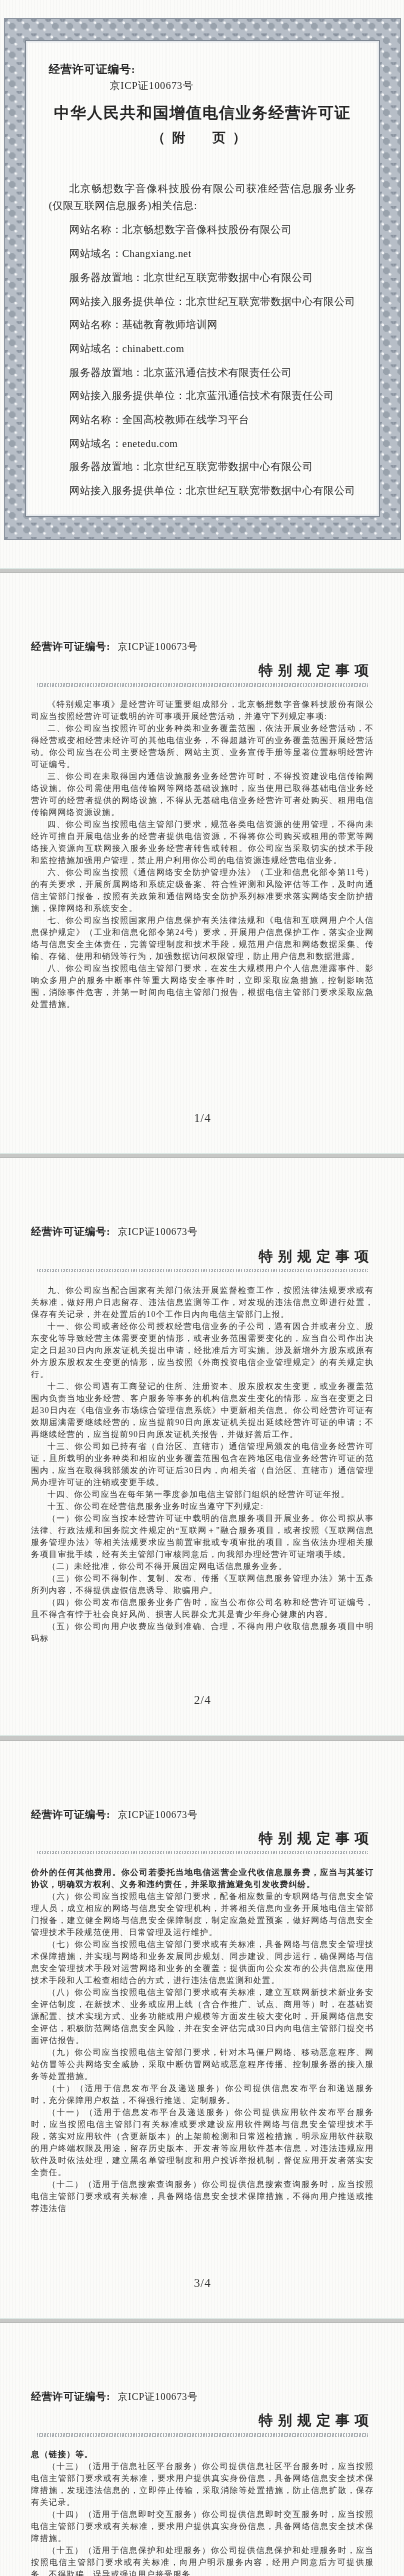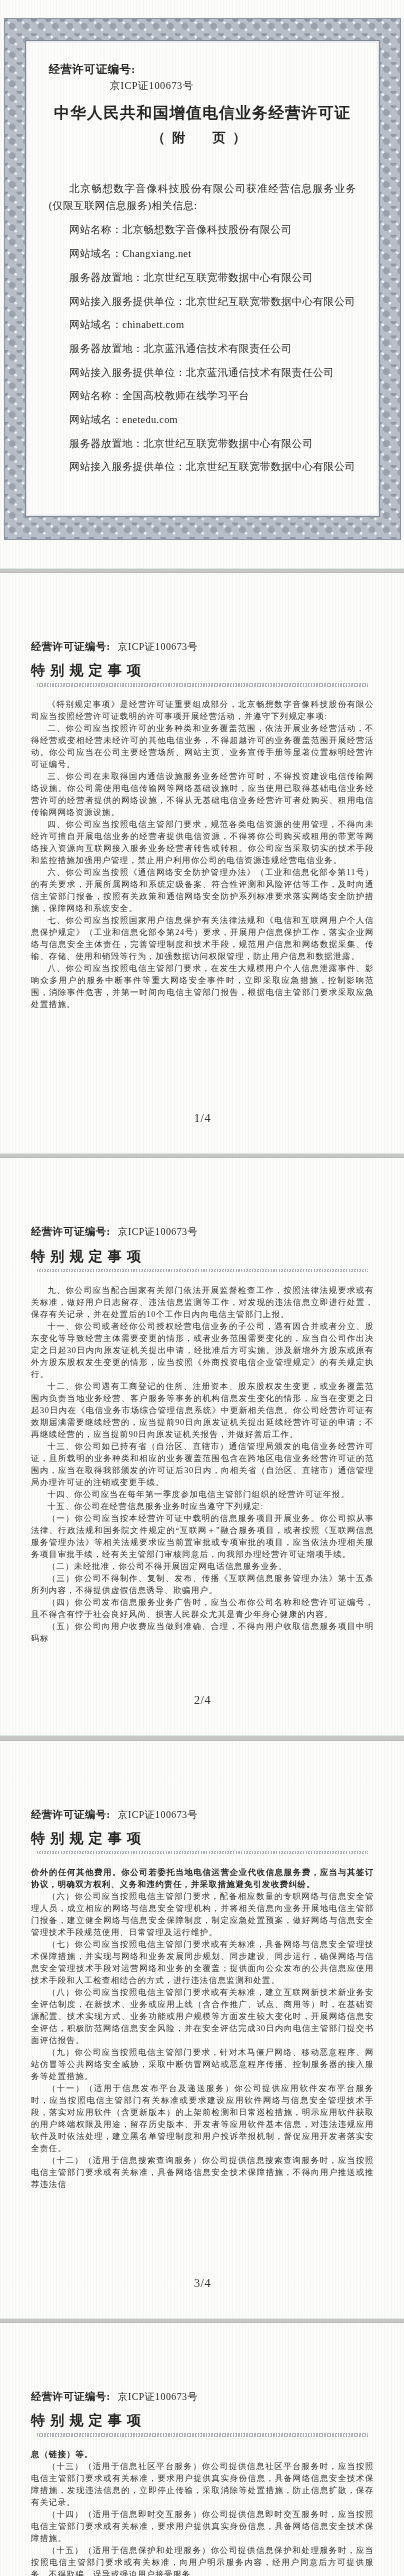--- a/index.html
+++ b/index.html
@@ -64,21 +64,21 @@
   .cert-line{
     font-size:10.3px;line-height:15.5px;margin:0 0 8.2px;
     text-indent:2em;text-align:left;letter-spacing:0.3px;
   }
   
   .page-prov{padding:67px 31px 4px;}
   .prov-header{white-space:nowrap;}
   .prov-header .lic-label{font-size:10.3px;font-weight:bold;letter-spacing:0.5px;}
   .prov-header .lic-no{font-size:9.8px;margin-left:5.2px;letter-spacing:0.5px;}
   .prov-title{
-    font-size:14px;font-weight:bold;text-align:left;
+    font-size:14px;font-weight:bold;text-align:right;
     letter-spacing:5.2px;margin:8.2px 0 3.1px;
   }
   .wavy{
     width:331px;height:3.6px;margin:0 auto 12.4px;
     background:
       repeating-linear-gradient(105deg, #9aa0a5 0 1px, transparent 1px 2.6px),
       repeating-linear-gradient(75deg, #b6bbbf 0 1px, transparent 1px 2.6px);
     opacity:.85;
   }
   .prov-body{}
@@ -109,20 +109,21 @@
         <h2 class="cert-subtitle">（附　页）</h2>
         <p class="cert-intro">北京畅想数字音像科技股份有限公司获准经营信息服务业务(仅限互联网信息服务)相关信息:</p>
         <div class="cert-entries">
             <div>
               <p class="cert-line"><span>网站名称：</span><span>北京畅想数字音像科技股份有限公司</span></p>
               <p class="cert-line"><span>网站域名：</span><span>Changxiang.net</span></p>
               <p class="cert-line"><span>服务器放置地：</span><span>北京世纪互联宽带数据中心有限公司</span></p>
               <p class="cert-line"><span>网站接入服务提供单位：</span><span>北京世纪互联宽带数据中心有限公司</span></p>
             </div>
             <div>
+              <p class="cert-line"><span>网站名称：</span><span>基础教育教师培训网</span></p>
               <p class="cert-line"><span>网站域名：</span><span>chinabett.com</span></p>
               <p class="cert-line"><span>服务器放置地：</span><span>北京蓝汛通信技术有限责任公司</span></p>
               <p class="cert-line"><span>网站接入服务提供单位：</span><span>北京蓝汛通信技术有限责任公司</span></p>
             </div>
             <div>
               <p class="cert-line"><span>网站名称：</span><span>全国高校教师在线学习平台</span></p>
               <p class="cert-line"><span>网站域名：</span><span>enetedu.com</span></p>
               <p class="cert-line"><span>服务器放置地：</span><span>北京世纪互联宽带数据中心有限公司</span></p>
               <p class="cert-line"><span>网站接入服务提供单位：</span><span>北京世纪互联宽带数据中心有限公司</span></p>
             </div>
@@ -185,20 +186,21 @@
       <span class="lic-no">京ICP证100673号</span>
     </div>
     <h2 class="prov-title">特别规定事项</h2>
     <div class="wavy"></div>
     <div class="prov-body">
         <p class="prov-par noindent">价外的任何其他费用。你公司若委托当地电信运营企业代收信息服务费，应当与其签订协议，明确双方权利、义务和违约责任，并采取措施避免引发收费纠纷。</p>
         <p class="prov-par">（六）你公司应当按照电信主管部门要求，配备相应数量的专职网络与信息安全管理人员，成立相应的网络与信息安全管理机构，并将相关信息向业务开展地电信主管部门报备，建立健全网络与信息安全保障制度，制定应急处置预案，做好网络与信息安全管理技术手段规范使用、日常管理及运行维护。</p>
         <p class="prov-par">（七）你公司应当按照电信主管部门要求或有关标准，具备网络与信息安全管理技术保障措施，并实现与网络和业务发展同步规划、同步建设、同步运行，确保网络与信息安全管理技术手段对运营网络和业务的全覆盖；提供面向公众发布的公共信息应使用技术手段和人工检查相结合的方式，进行违法信息监测和处置。</p>
         <p class="prov-par">（八）你公司应当按照电信主管部门要求或有关标准，建立互联网新技术新业务安全评估制度，在新技术、业务或应用上线（含合作推广、试点、商用等）时，在基础资源配置、技术实现方式、业务功能或用户规模等方面发生较大变化时，开展网络信息安全评估，积极防范网络信息安全风险，并在安全评估完成30日内向电信主管部门提交书面评估报告。</p>
         <p class="prov-par">（九）你公司应当按照电信主管部门要求，针对木马僵尸网络、移动恶意程序、网站仿冒等公共网络安全威胁，采取中断仿冒网站或恶意程序传播、控制服务器的接入服务等处置措施。</p>
+        <p class="prov-par">（十）（适用于信息发布平台及递送服务）你公司提供信息发布平台和递送服务时，充分保障用户权益，不得强行推送、定制服务。</p>
         <p class="prov-par">（十一）（适用于信息发布平台及递送服务）你公司提供应用软件发布平台服务时，应当按照电信主管部门有关标准或要求建设应用软件网络与信息安全管理技术手段，落实对应用软件（含更新版本）的上架前检测和日常巡检措施，明示应用软件获取的用户终端权限及用途，留存历史版本、开发者等应用软件基本信息，对违法违规应用软件及时依法处理，建立黑名单管理制度和用户投诉举报机制，督促应用开发者落实安全责任。</p>
         <p class="prov-par">（十二）（适用于信息搜索查询服务）你公司提供信息搜索查询服务时，应当按照电信主管部门要求或有关标准，具备网络信息安全技术保障措施，不得向用户推送或推荐违法信</p>
       </div>
     <div class="page-no">3/4</div>
   </section>
 
   <div class="divider"></div>
 
   <section class="page page-prov" style="height:551px;">
     <div class="prov-header">

